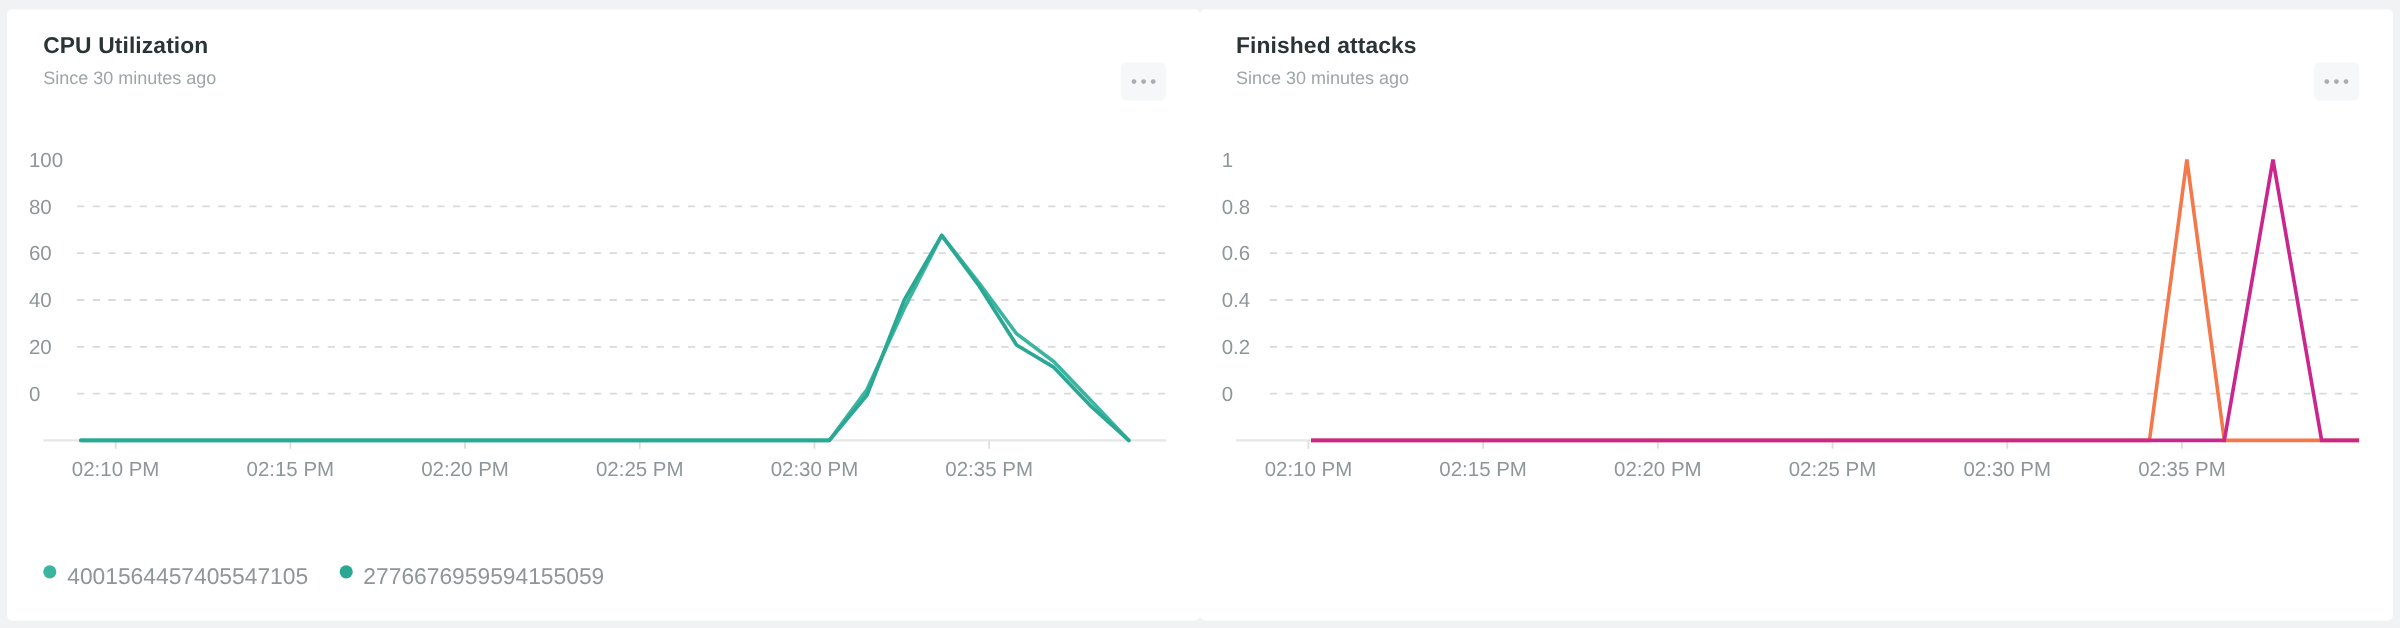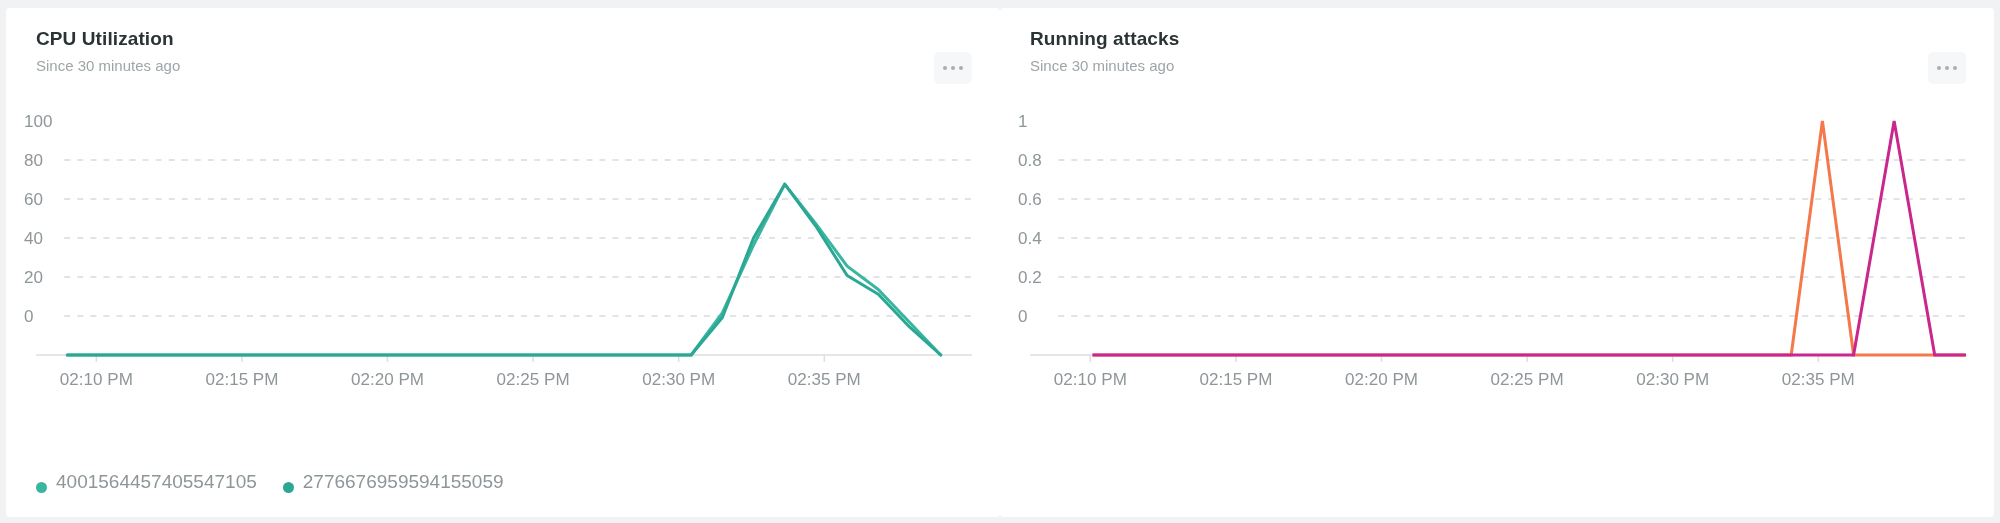--- a/index.html
+++ b/index.html
@@ -57,34 +57,34 @@
     padding:0;
   }
   .menu-btn span{
     display:block;
     width:4px;height:4px;
     border-radius:50%;
     background:#a7adb0;
   }
   .plot{
     position:absolute;
-    left:0;top:104px;
+    left:0;top:116px;
     width:100%;height:290px;
   }
   .plot svg{display:block;width:100%;height:100%;}
   .legend{
     position:absolute;
     left:30px;bottom:24px;
     display:flex;
     align-items:center;
     gap:26px;
   }
   .legend-item{
     display:flex;
-    align-items:flex-end;
+    align-items:flex-start;
     gap:9px;
     cursor:pointer;
   }
   .legend-dot{
     width:11px;height:11px;
     border-radius:50%;
     flex:none;
   }
   .legend-label{
     font-size:19px;
@@ -156,21 +156,21 @@
       </div>
       <div class="legend-item">
         <span class="legend-dot" style="background:#2ba894"></span>
         <span class="legend-label">2776676959594155059</span>
       </div>
     </div>
   </div>
 
   <div class="card">
     <div class="card-head">
-      <div class="card-title">Running attacks</div>
+      <div class="card-title">Finished attacks</div>
       <div class="card-sub">Since 30 minutes ago</div>
     </div>
     <button class="menu-btn" title="more options">
       <span></span>
       <span></span>
       <span></span>
     </button>
 
     <div class="plot">
       <svg viewBox="0 0 990 290" preserveAspectRatio="none">

